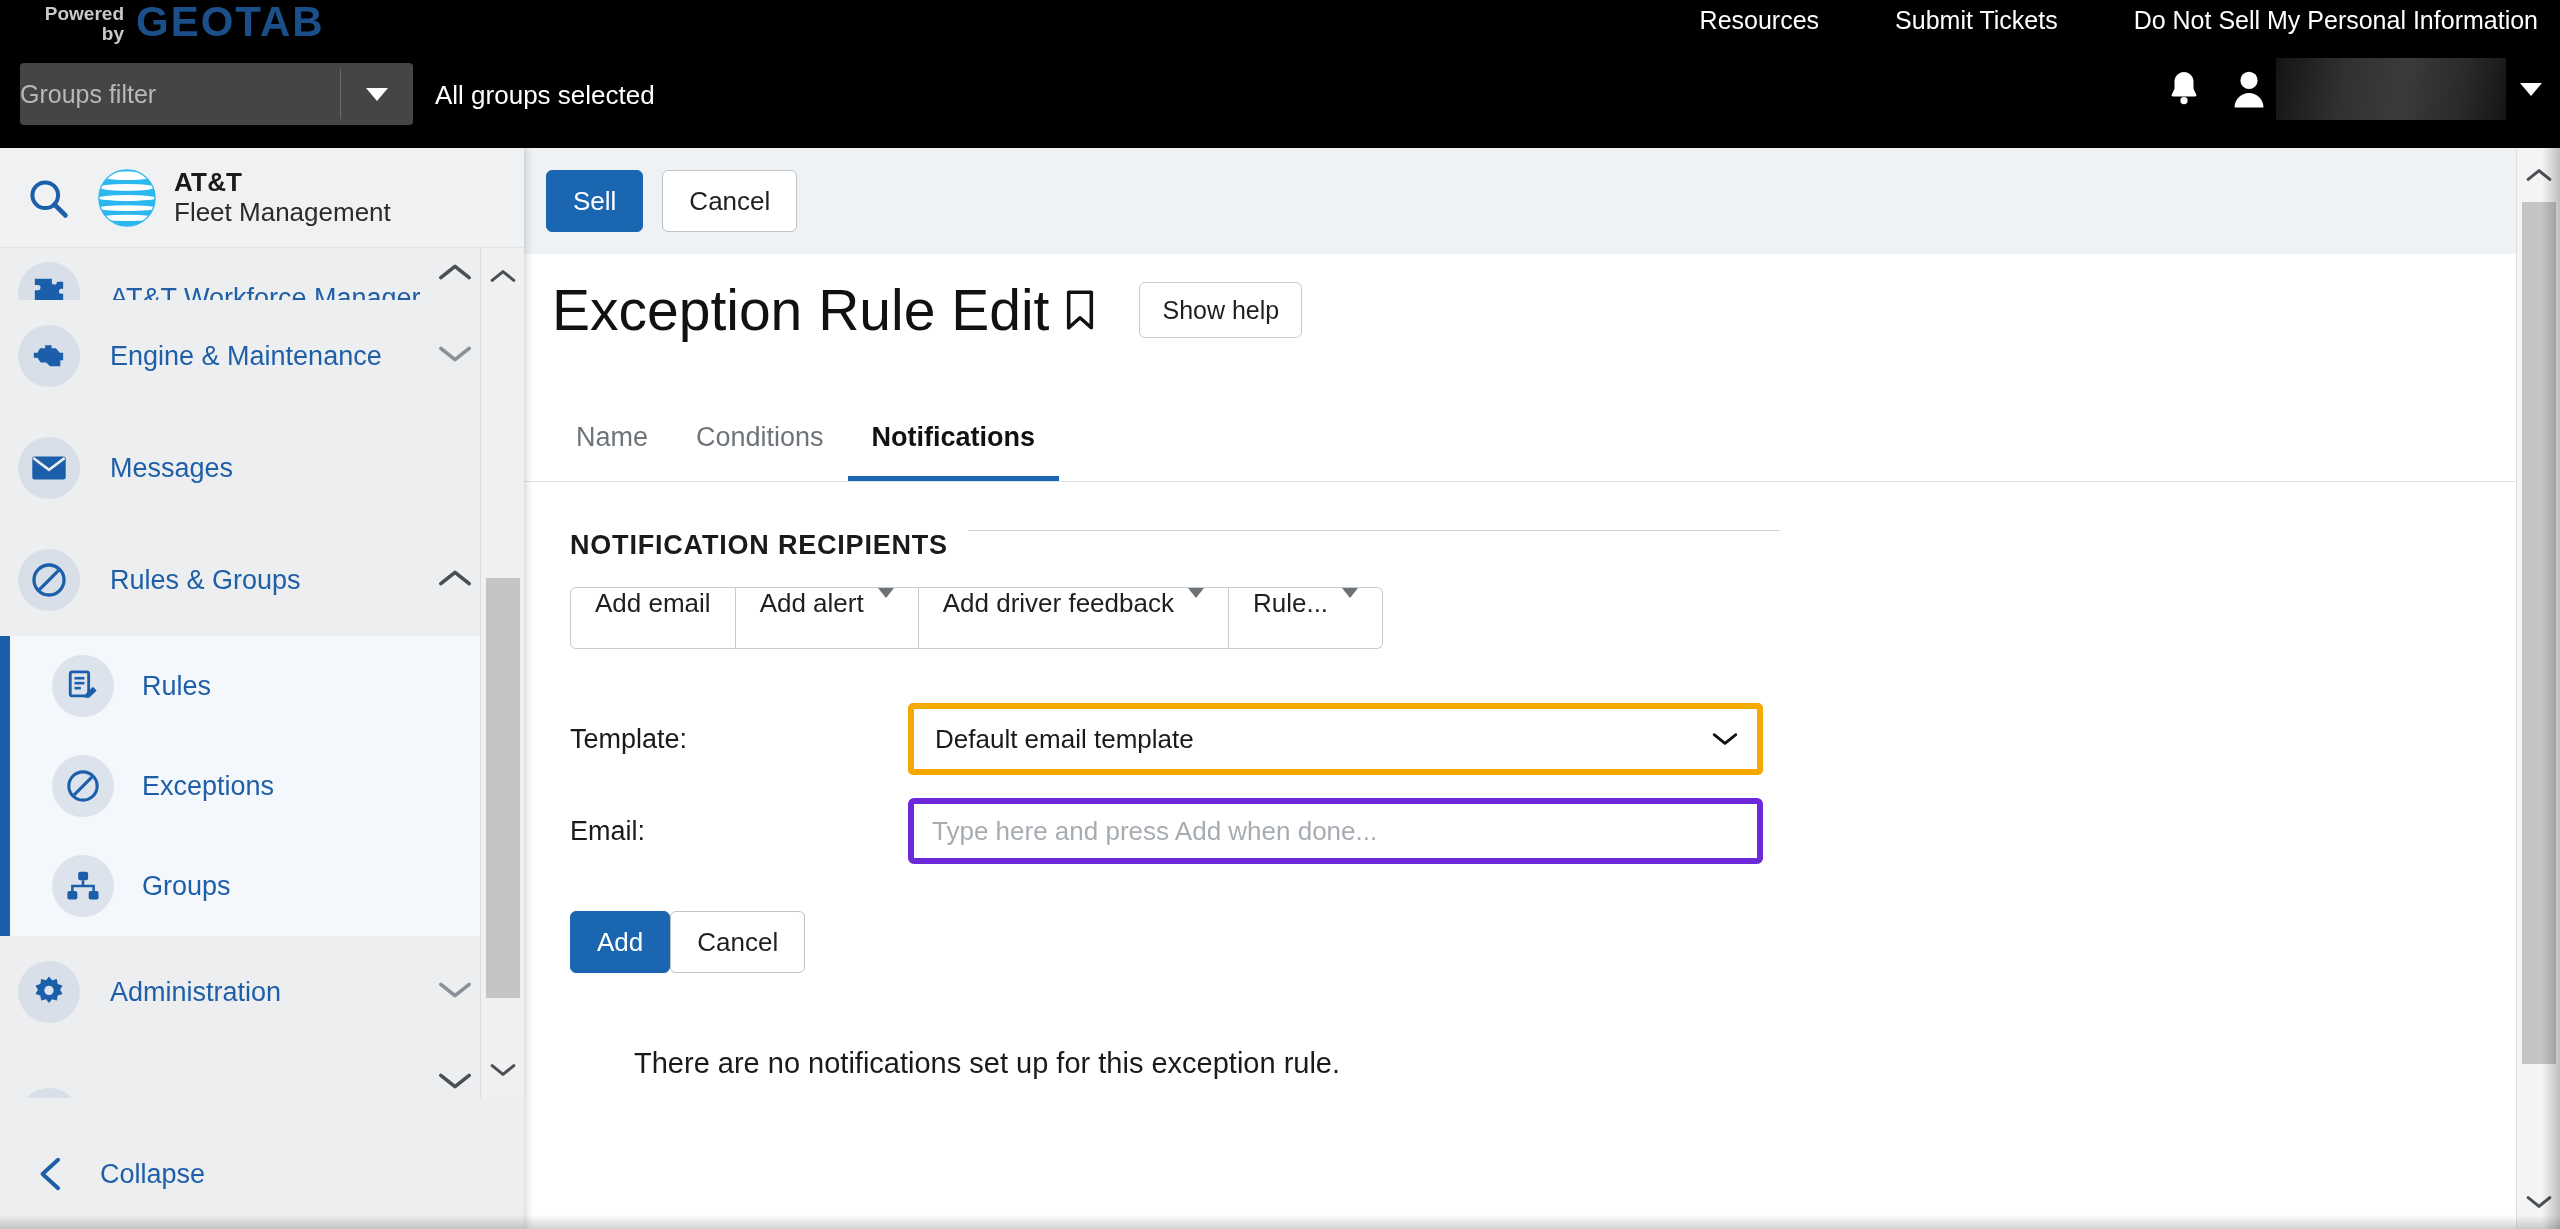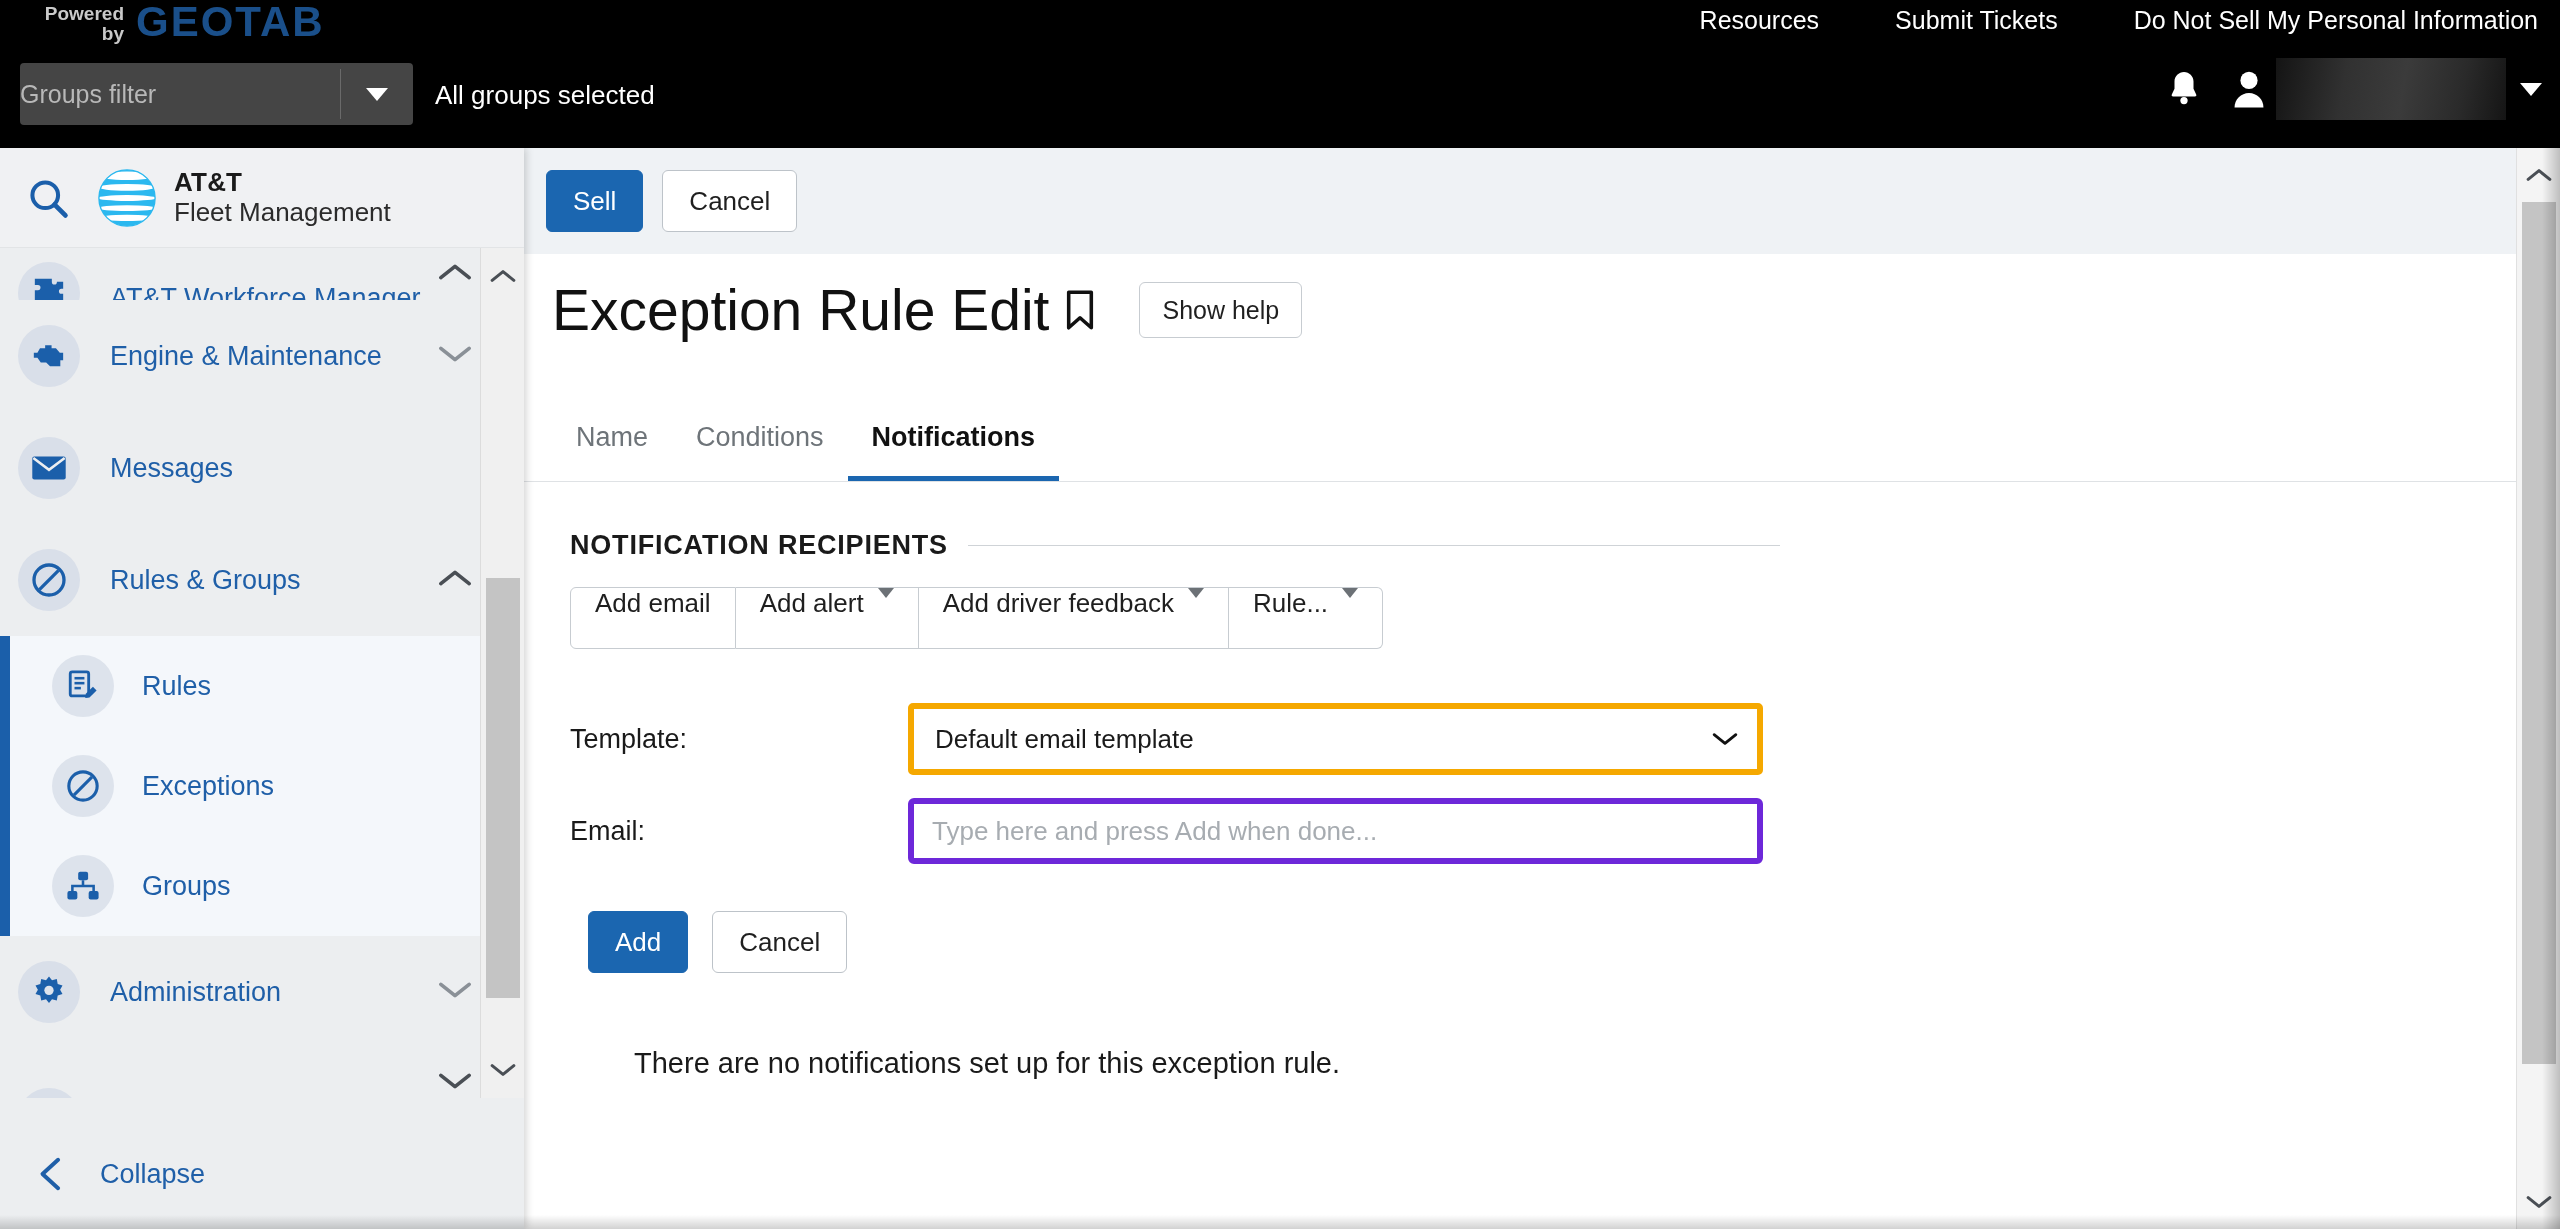--- a/index.html
+++ b/index.html
@@ -171,21 +171,21 @@
   }
   .tab {
     display:flex; align-items:center; padding:0 24px; font-size:27px;
     color:#6e7479; cursor:pointer; border-bottom:5px solid transparent;
   }
   .tab.active { color:#111111; font-weight:700; border-bottom-color:#1b66b0; }
 
   .section {
     padding-left:46px; padding-top:48px;
   }
-  .sec-head { display:flex; align-items:center; gap:6px; width:1210px; }
+  .sec-head { display:flex; align-items:flex-start; gap:6px; width:1210px; }
   .sec-head .lbl {
     font-size:27px; font-weight:700; color:#1a1a1a; letter-spacing:0.8px; white-space:nowrap;
   }
   .sec-head .rule { flex:1; height:1px; background:#cfd3d7; margin-left:14px; }
 
   .btn-group { display:flex; margin-top:26px; }
   .bg-btn {
     height:62px; border:1px solid #c7ccd1; border-left:none; background:#ffffff;
     display:flex; align-items:flex-start; padding:0 24px; font-size:26px; color:#1f1f1f; cursor:pointer;
     gap:14px;
@@ -209,21 +209,21 @@
     flex:1; height:100%; background:#ffffff; border:1px solid #ffffff;
     display:flex; align-items:center; justify-content:space-between;
     padding:0 18px 0 20px; font-size:26px; color:#1a1a1a;
   }
   .txtinput {
     width:855px; height:66px; border:6px solid #6d28d9; border-radius:6px;
     background:#ffffff; font-size:26px; color:#a16207; padding:0 18px;
     font-family:"Liberation Sans", sans-serif;
   }
   .txtinput::placeholder { color:#a7acb1; }
-  .form-actions { display:flex; gap:24px; margin-top:34px;margin-left:18px; }
+  .form-actions { display:flex; gap:0; margin-top:34px; }
 
   .empty-msg {
     margin-top:74px; margin-left:64px; font-size:29px; color:#1a1a1a;
   }
 
   
   .main-sbar {
     position:absolute; right:0; top:0; width:44px; height:1081px;
     background:#f4f4f4; border-left:1px solid #e0e0e0; z-index:20;
   }

